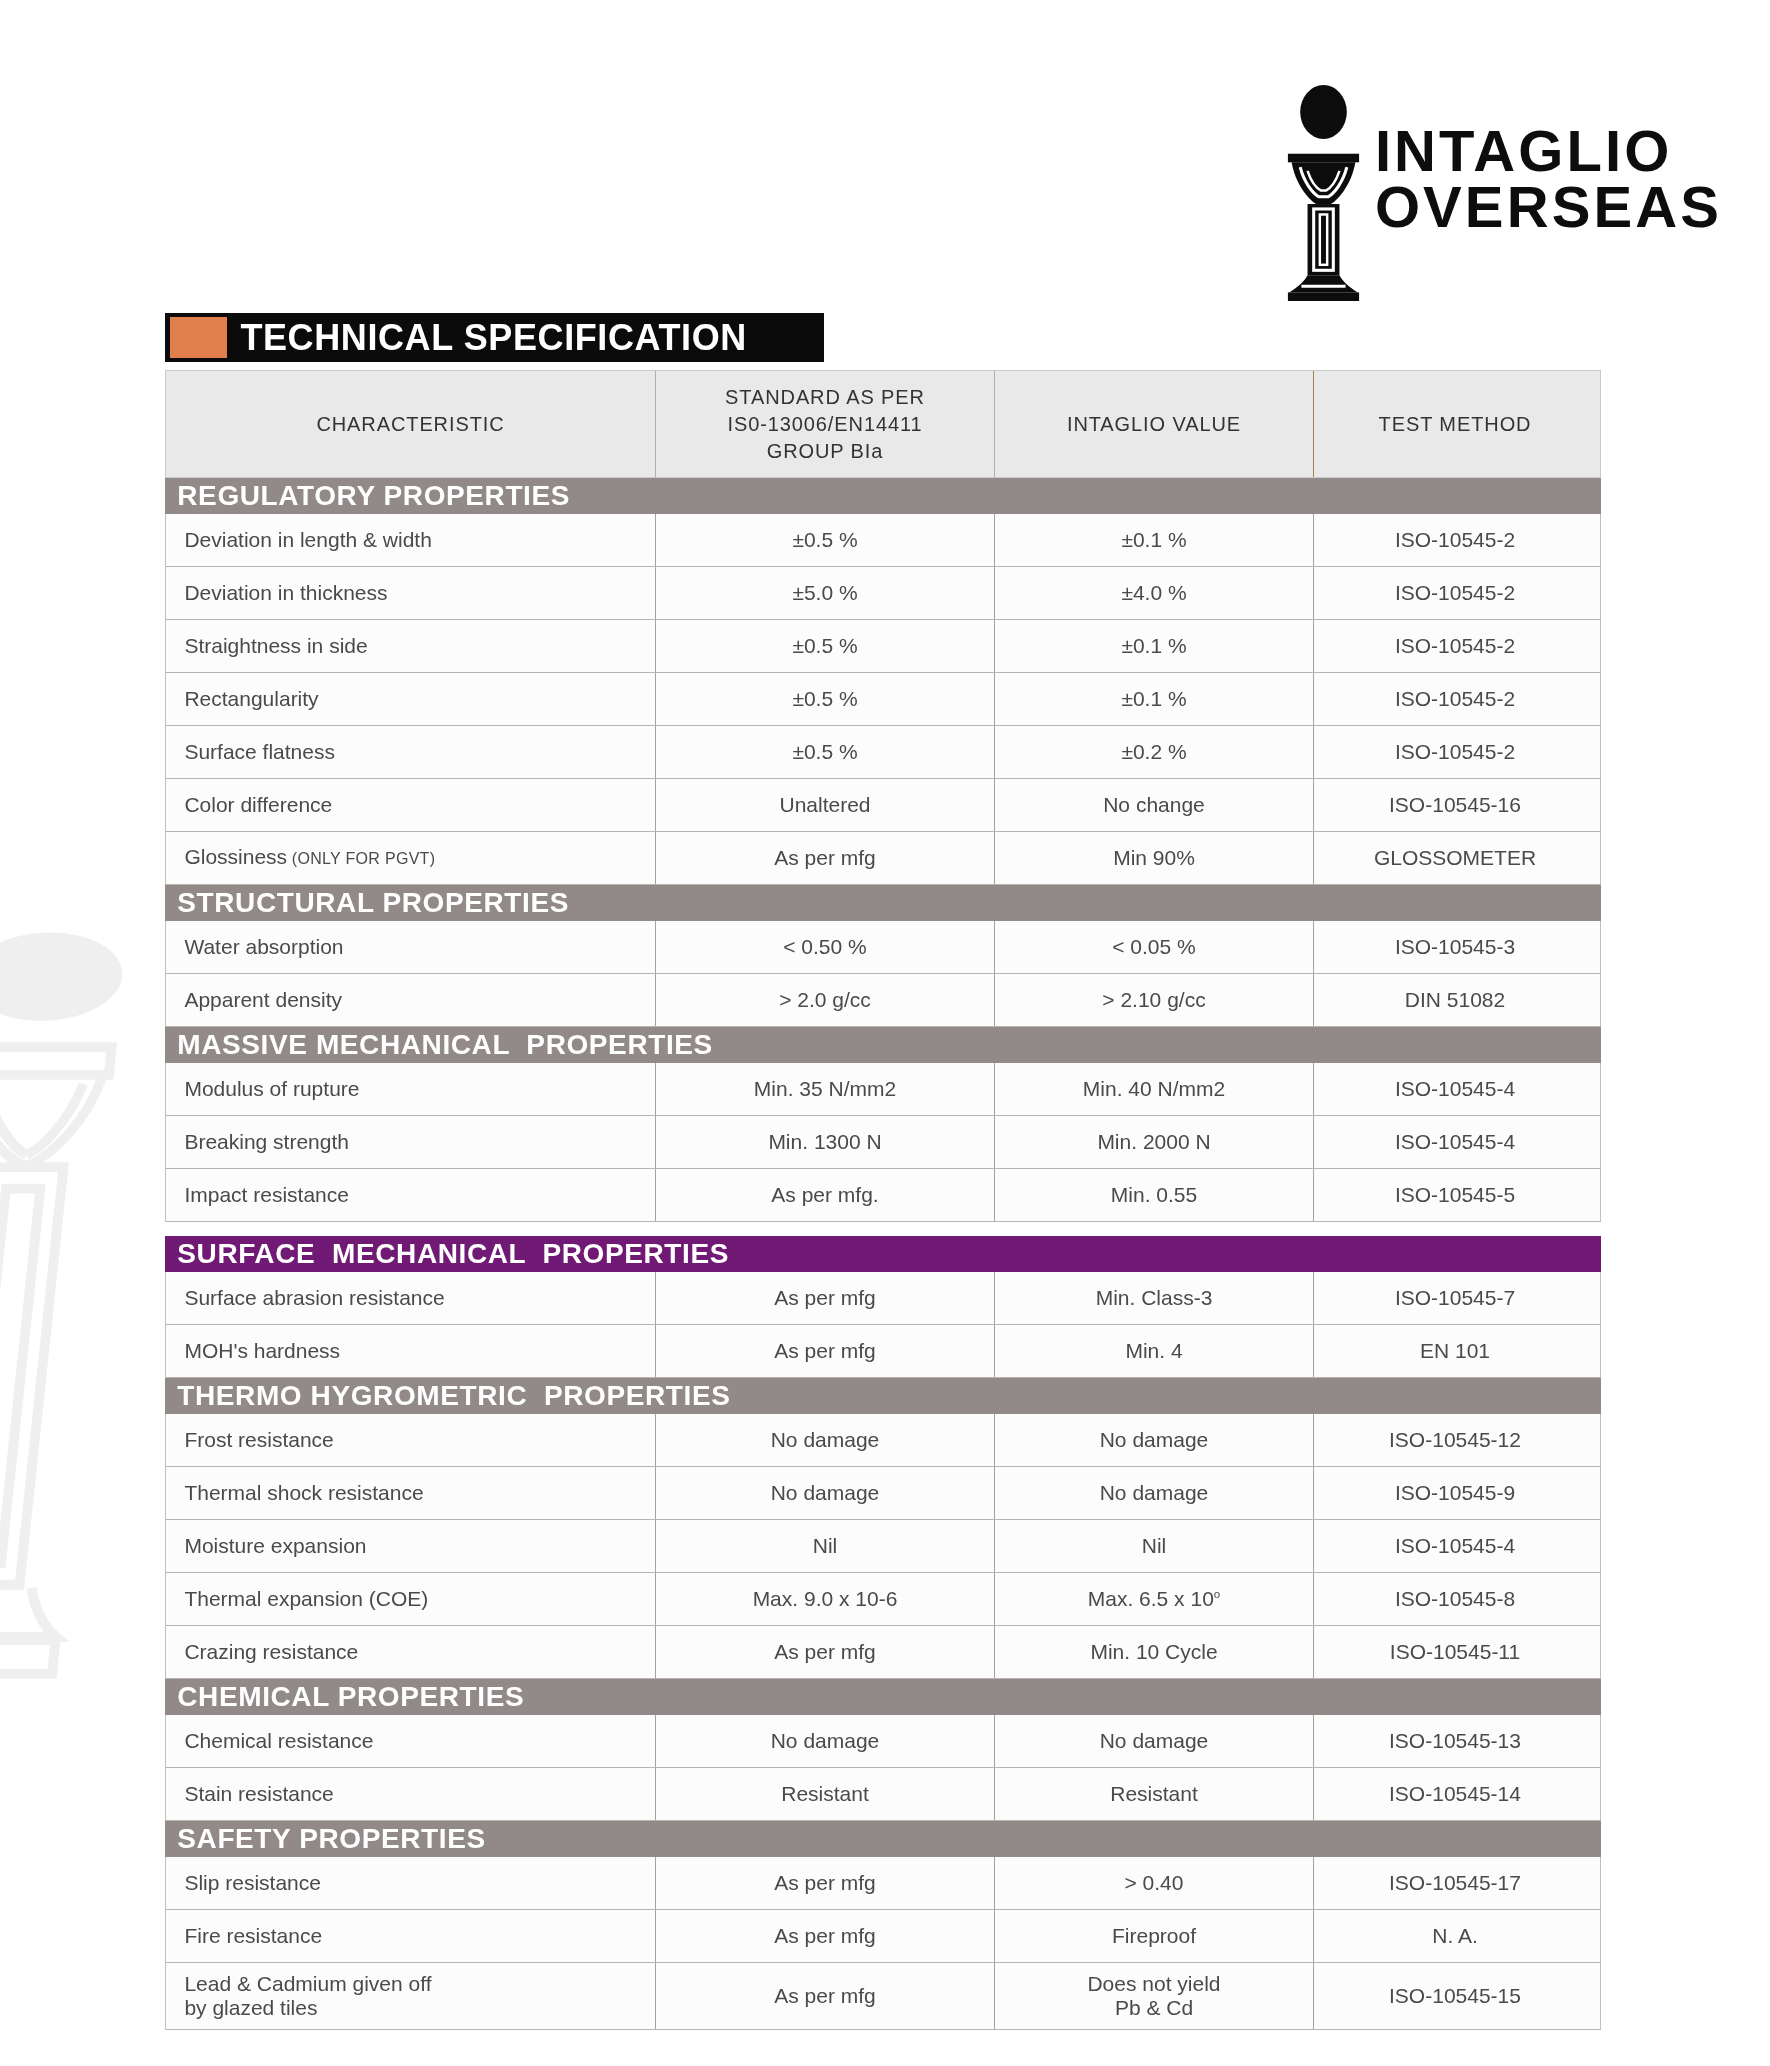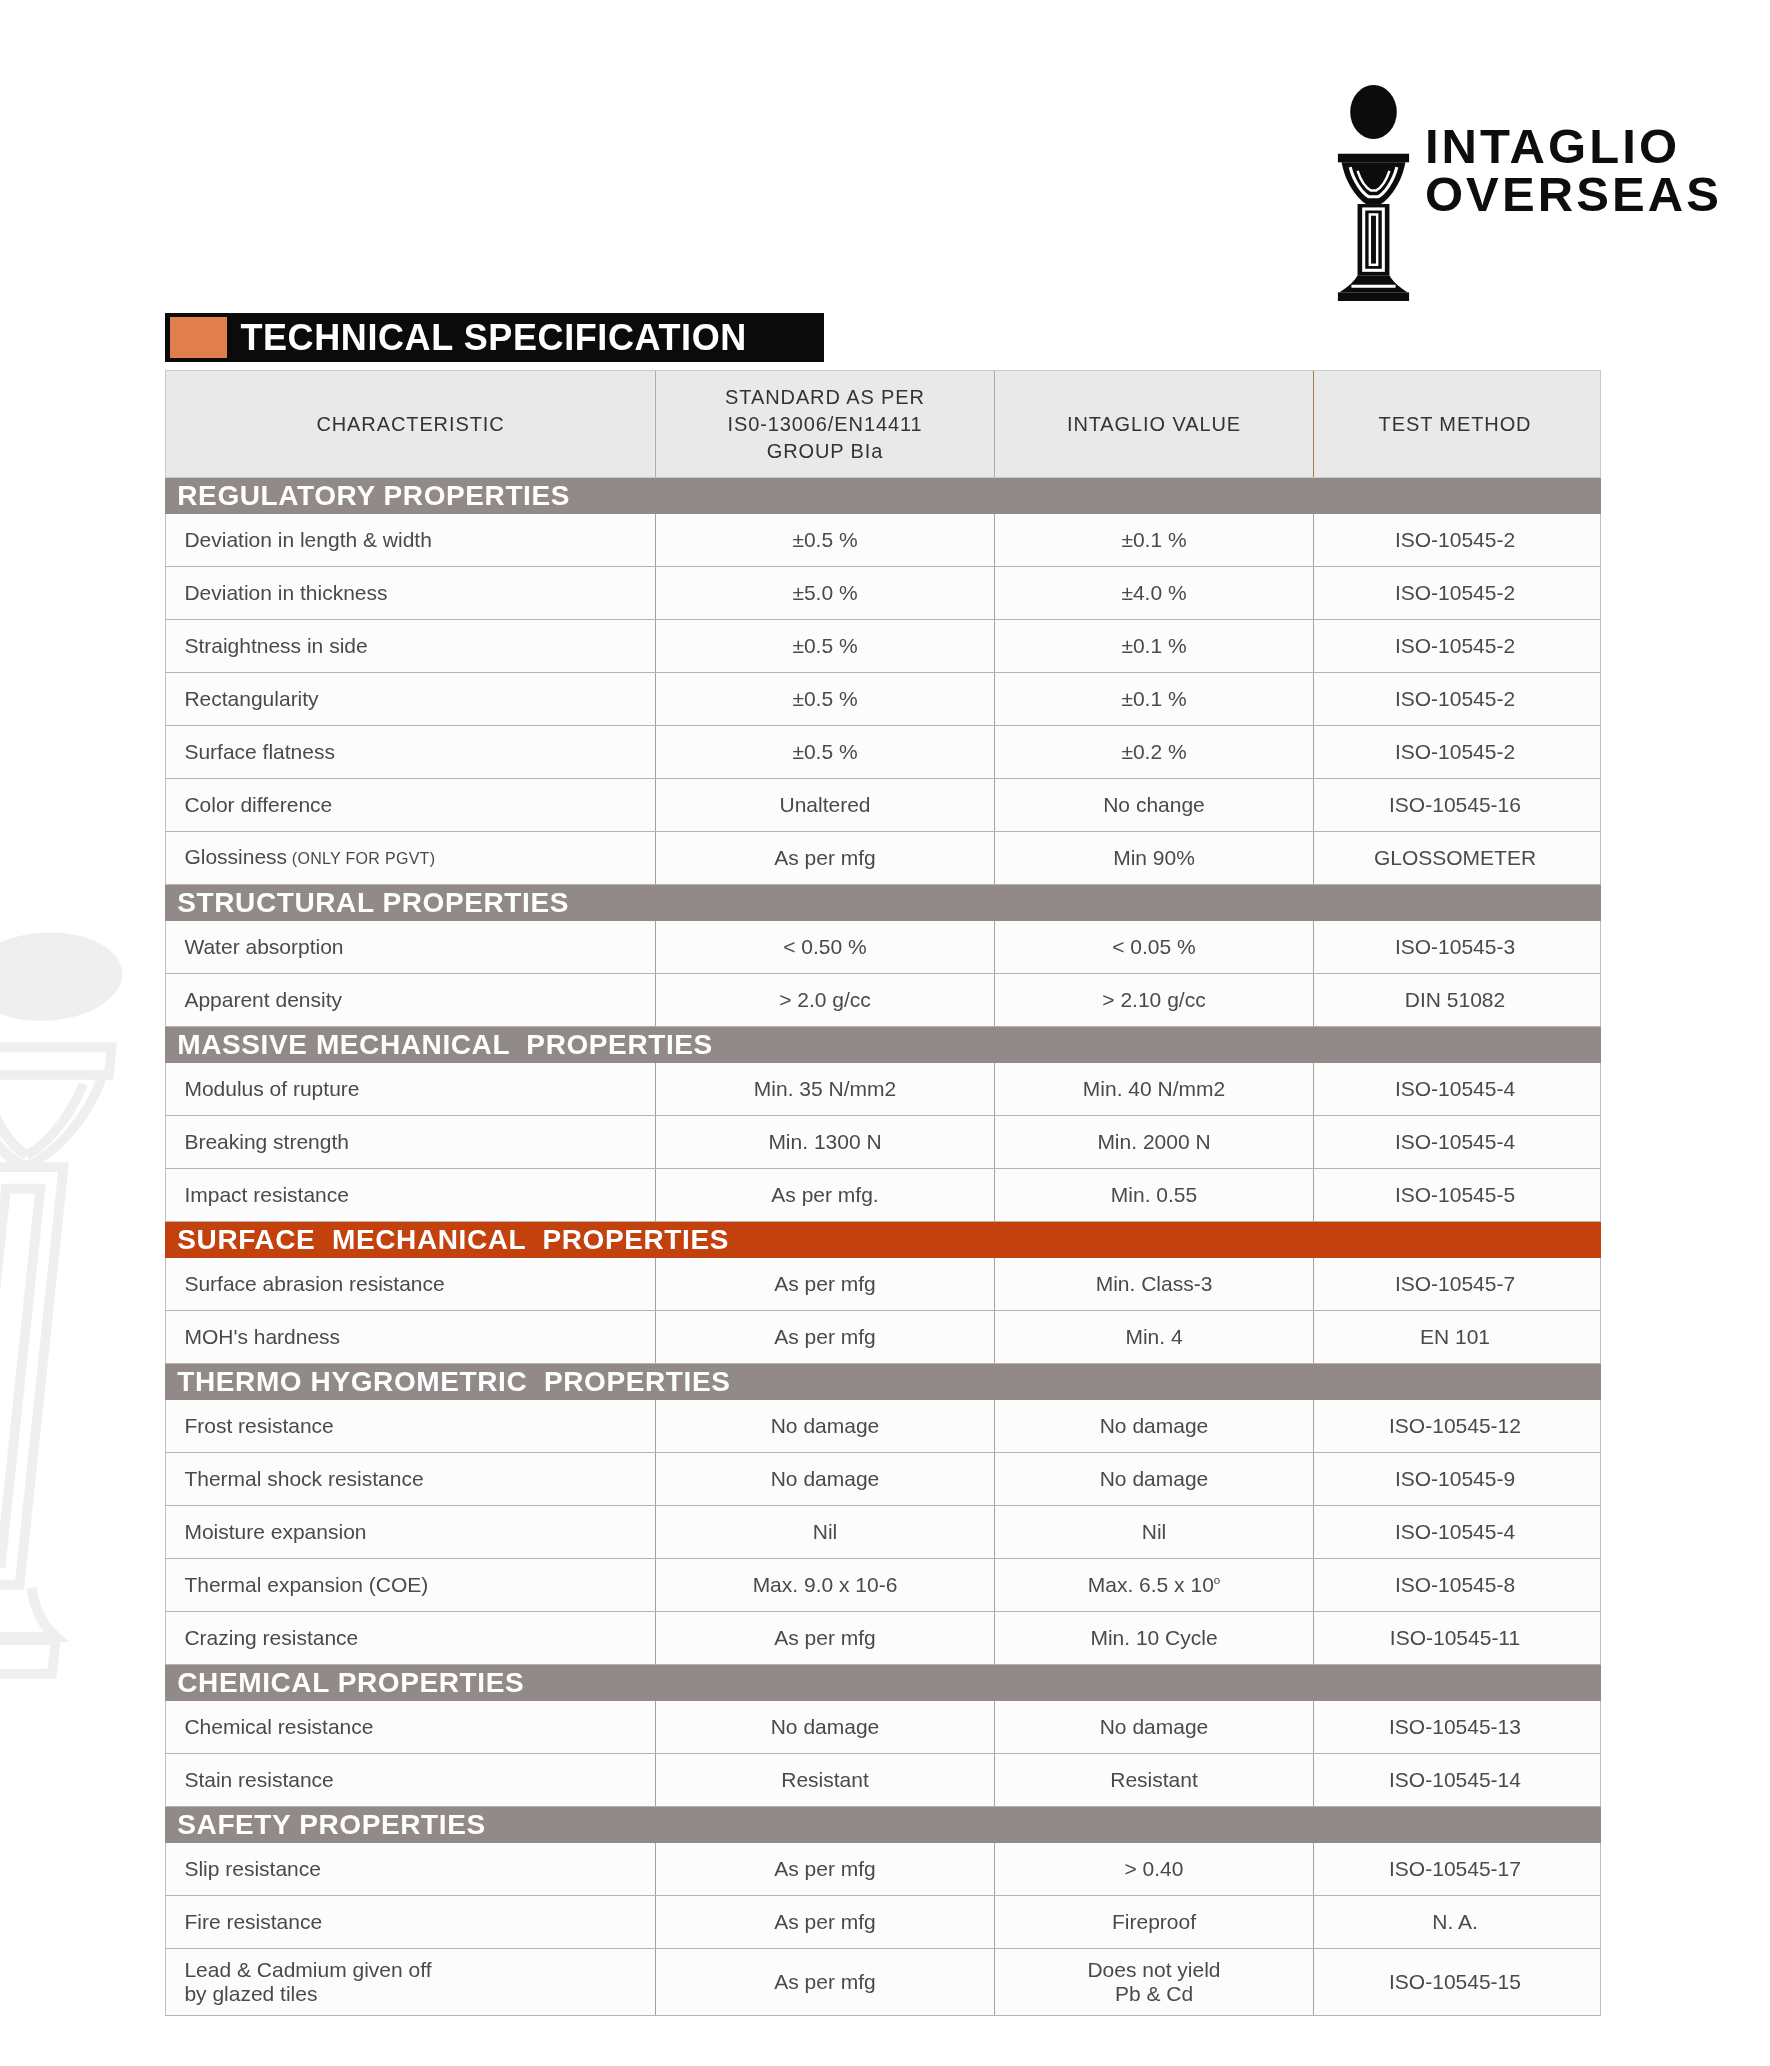--- a/index.html
+++ b/index.html
@@ -5,21 +5,21 @@
   html,body{margin:0;padding:0;background:#ffffff;}
   .page{position:relative;width:1770px;height:2066px;background:#ffffff;overflow:hidden;
         font-family:"Liberation Sans",sans-serif;color:#4a4a4a;}
 
   
   .watermark{position:absolute;left:-157px;top:909px;opacity:1;pointer-events:none;}
 
   
   .logo{position:absolute;top:85px;right:48px;display:flex;align-items:flex-start;gap:11px;}
   .logo-icon{flex:0 0 auto;}
-  .logo-text{margin-top:38px;font-weight:bold;font-size:49px;line-height:0.97;
+  .logo-text{margin-top:38px;font-weight:bold;font-size:58px;line-height:0.97;
              letter-spacing:3.1px;color:#0d0d0d;white-space:nowrap;}
   .logo-text span{display:block;}
 
   
   .title-bar{position:absolute;left:165px;top:313px;width:659px;height:49px;
              background:#0b0b0b;display:flex;align-items:center;}
   .title-accent{width:57px;height:41px;margin-left:4.9px;background:#e07f4b;flex:0 0 auto;}
   .title-text{color:#ffffff;font-weight:bold;font-size:36px;letter-spacing:0.6px;
               margin-left:13.5px;white-space:nowrap;}
 
@@ -285,21 +285,21 @@
           <div class="cell c-std">
             <div class="cell-text">As per mfg.</div>
           </div>
           <div class="cell c-val">
             <div class="cell-text">Min. 0.55</div>
           </div>
           <div class="cell c-met">
             <div class="cell-text">ISO-10545-5</div>
           </div>
         </div>
-        <div class="section-bar" style="background: #c2410c;">
+        <div class="section-bar" style="background: #701a75; margin-top: 14px;">
           <div class="section-title">SURFACE  MECHANICAL  PROPERTIES</div>
         </div>
         <div class="spec-row">
           <div class="cell c-char">
             <div class="cell-text">Surface abrasion resistance</div>
           </div>
           <div class="cell c-std">
             <div class="cell-text">As per mfg</div>
           </div>
           <div class="cell c-val">

